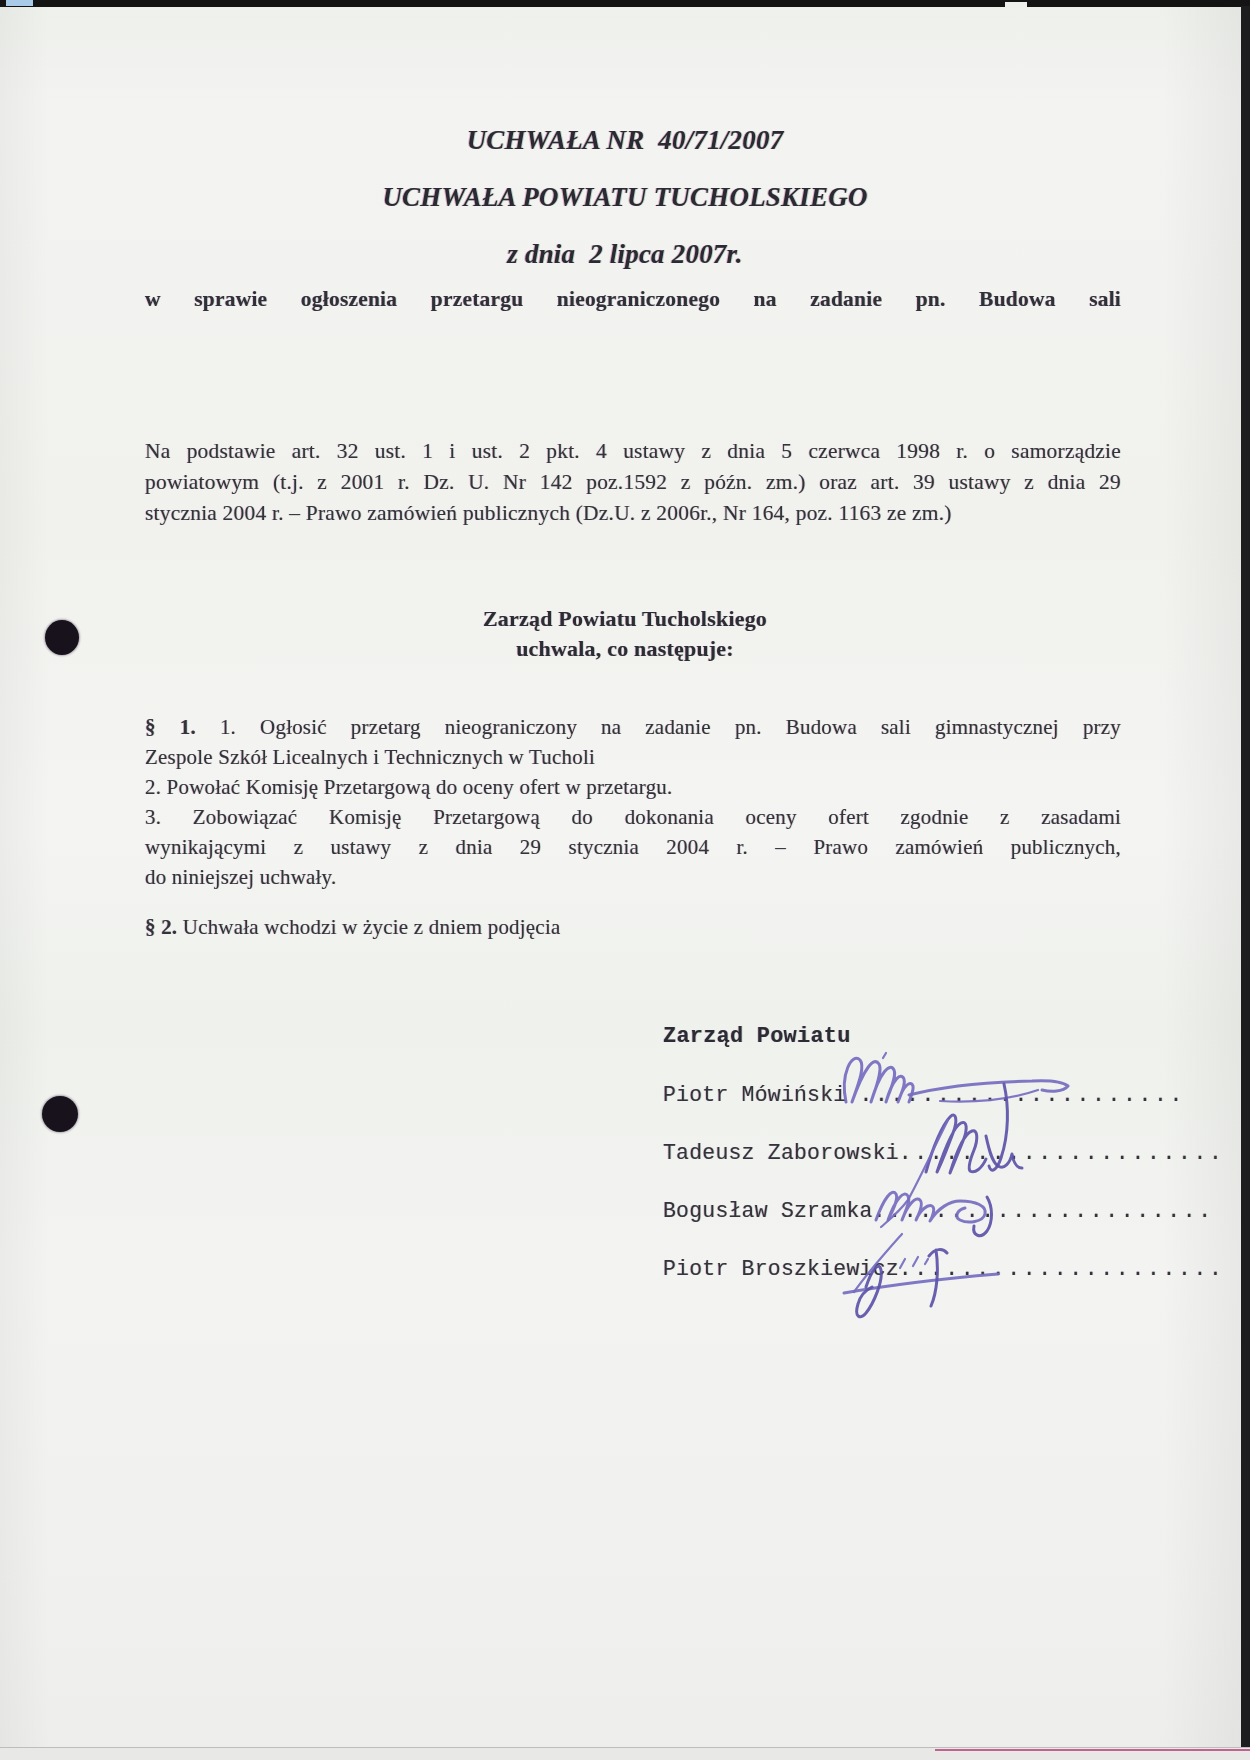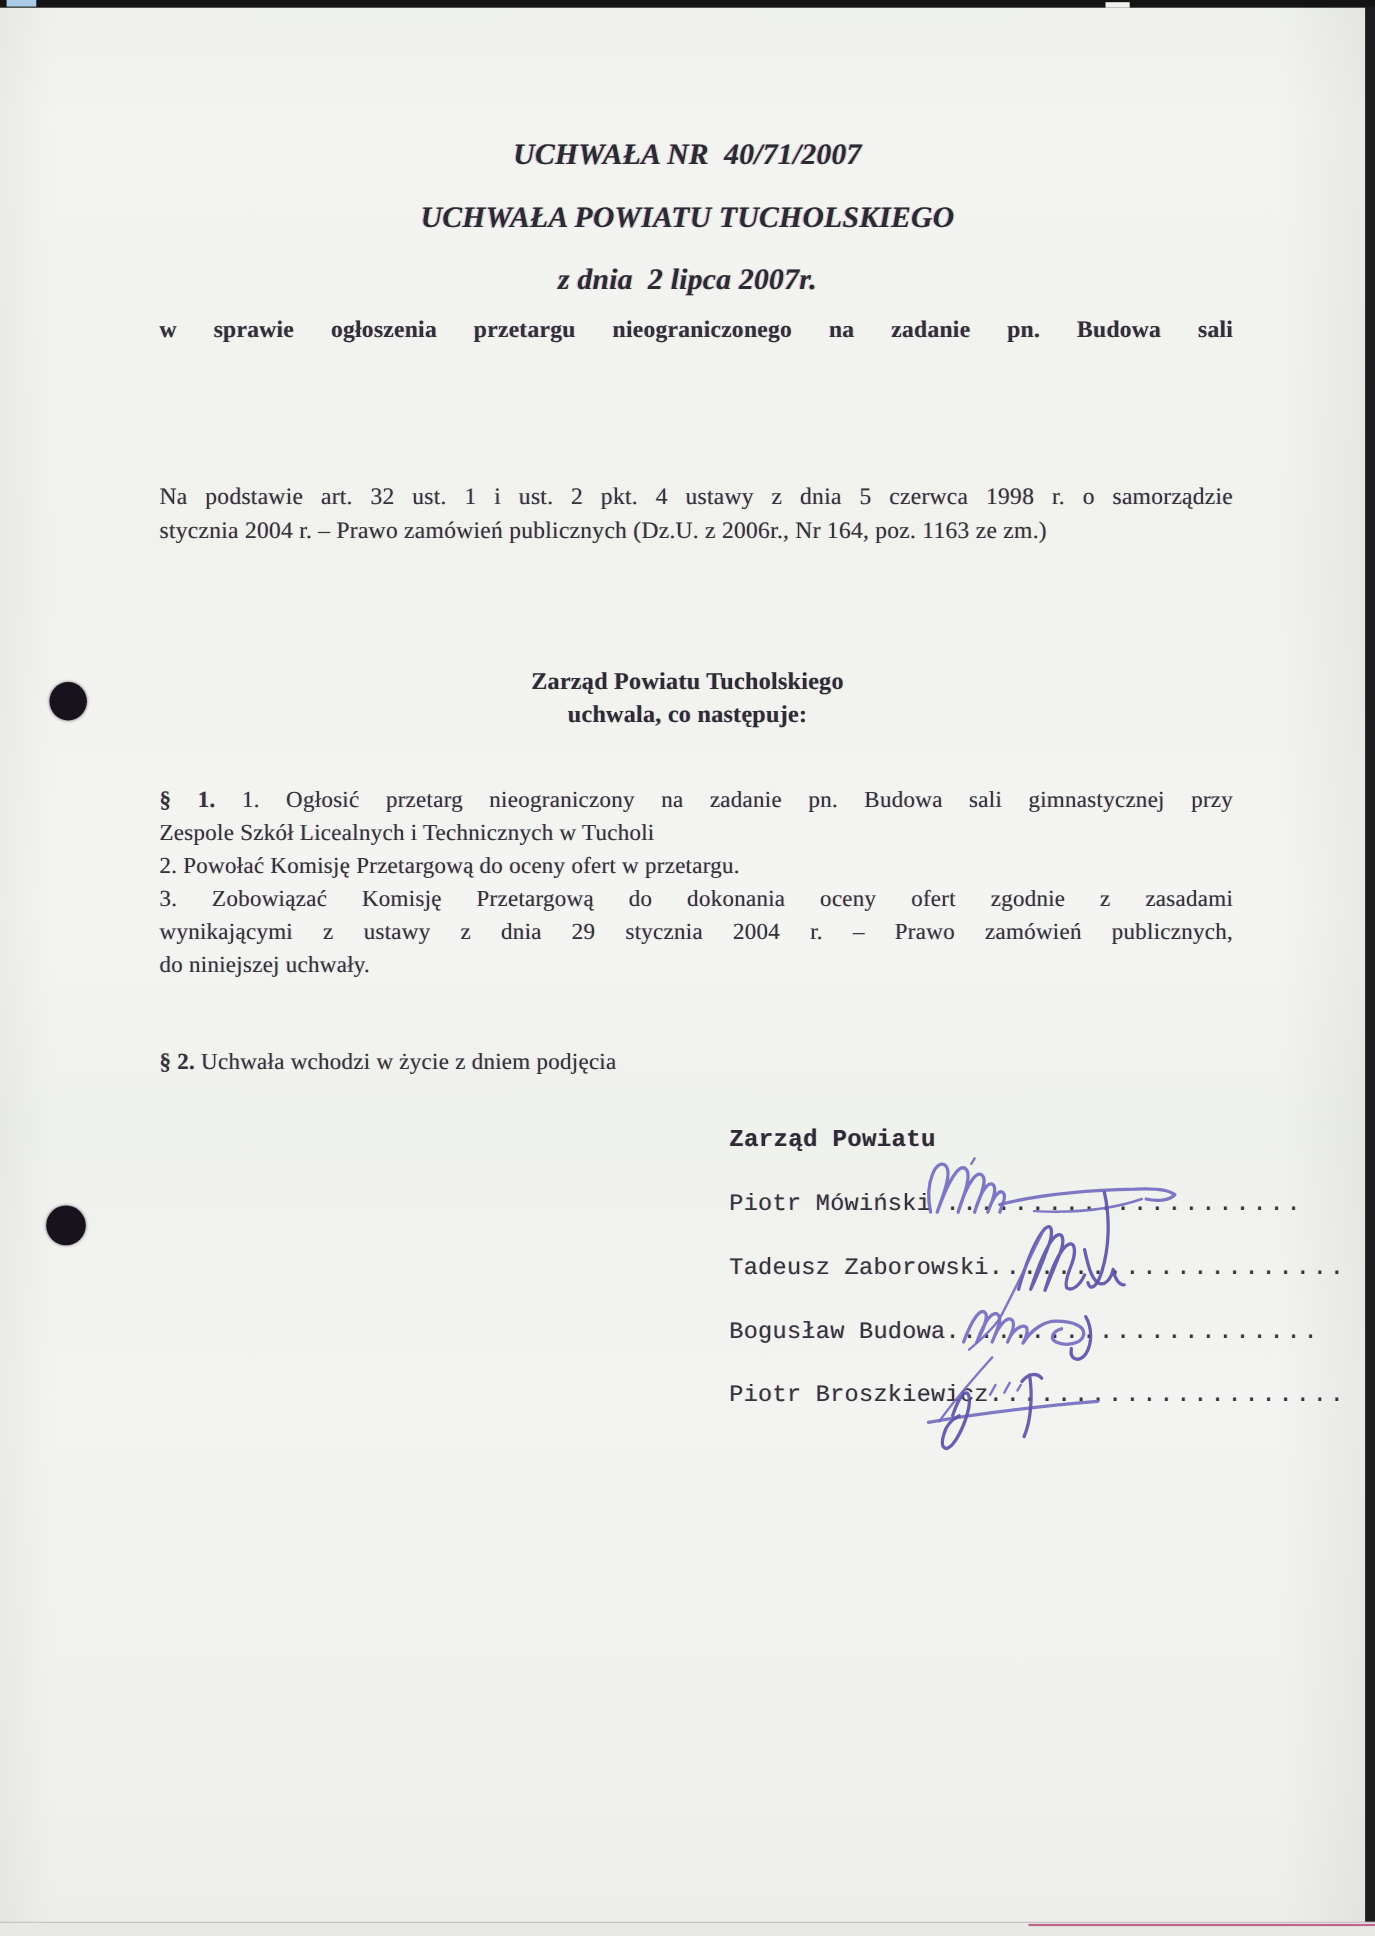--- a/index.html
+++ b/index.html
@@ -30,21 +30,21 @@
     text-shadow:0.7px 0 rgba(40,140,100,0.28), -0.7px 0 rgba(185,35,100,0.28);}
   .title-block{top:112px;left:0;width:1250px;text-align:center;font-weight:bold;
     font-size:27px;line-height:57px;color:#2b2a34;
     text-shadow:1px 0 rgba(40,140,100,0.3), -1px 0 rgba(185,35,100,0.33);font-style:italic;}
   .title-block .t-line{white-space:pre;}
   .subject{top:284px;left:145px;width:976px;font-weight:bold;font-size:21.5px;line-height:31px;color:#312f3a;}
   .basis{top:436px;left:145px;width:976px;font-size:21.5px;line-height:31px;}
   .enacting{top:604px;left:20px;width:1210px;text-align:center;font-weight:bold;font-size:22px;line-height:30px;color:#2d2c36;}
   .enacting .t-line{white-space:pre;}
   .par1{top:712px;left:145px;width:976px;font-size:21px;line-height:30px;}
-  .par2{top:950px;left:145px;width:976px;font-size:21px;line-height:30px;}
+  .par2{top:912px;left:145px;width:976px;font-size:21px;line-height:30px;}
   .jl{text-align:justify;text-align-last:justify;}
   .ll{text-align:left;}
   .b{font-weight:bold;}
 
   
   .sig-block{top:1022px;left:663px;width:480px;font-size:21.5px;line-height:30px;font-family:Liberation Mono, monospace;}
   .sig-heading{font-weight:bold;font-size:22px;color:#2d2c36;}
   .sig-row{margin-top:28px;white-space:pre;}
   .sig-row:first-of-type{margin-top:32px;}
   .sig-dots{letter-spacing:2.6px;}
@@ -72,20 +72,21 @@
     <div class="t-line">UCHWAŁA POWIATU TUCHOLSKIEGO</div>
     <div class="t-line">z dnia  2 lipca 2007r.</div>
   </div>
 
   <div class="doc-text subject">
     <div class="jl">w sprawie ogłoszenia przetargu nieograniczonego  na zadanie pn. Budowa sali</div>
   </div>
 
   <div class="doc-text basis">
     <div class="jl">Na podstawie art. 32 ust. 1 i ust. 2 pkt. 4 ustawy z dnia 5 czerwca 1998 r. o samorządzie</div>
+    <div class="jl">powiatowym (t.j. z 2001 r. Dz. U. Nr 142 poz.1592 z późn. zm.) oraz art. 39 ustawy z dnia 29</div>
     <div class="ll">stycznia 2004 r. – Prawo zamówień publicznych (Dz.U. z 2006r., Nr 164, poz. 1163 ze zm.)</div>
   </div>
 
   <div class="doc-text enacting">
     <div class="t-line">Zarząd Powiatu Tucholskiego</div>
     <div class="t-line">uchwala, co następuje:</div>
   </div>
 
   <div class="doc-text par1">
     <div class="jl"><span class="b">§ 1.</span><span> 1. Ogłosić przetarg nieograniczony na zadanie pn. Budowa sali gimnastycznej przy</span></div>
@@ -97,21 +98,21 @@
   </div>
 
   <div class="doc-text par2">
     <div class="ll"><span class="b">§ 2.</span><span> Uchwała wchodzi w życie z dniem podjęcia</span></div>
   </div>
 
   <div class="doc-text sig-block">
     <div class="sig-heading">Zarząd Powiatu</div>
     <div class="sig-row"><span>Piotr Mówiński </span><span class="sig-dots">.....................</span></div>
     <div class="sig-row"><span>Tadeusz Zaborowski</span><span class="sig-dots">.....................</span></div>
-    <div class="sig-row"><span>Bogusław Budowa</span><span class="sig-dots">......................</span></div>
+    <div class="sig-row"><span>Bogusław Szramka</span><span class="sig-dots">......................</span></div>
     <div class="sig-row"><span>Piotr Broszkiewicz</span><span class="sig-dots">.....................</span></div>
   </div>
 
   <svg class="sig-svg" viewBox="0 0 320 300" aria-hidden="true">
 
     <path d="M66,62 C60,34 72,12 80,20 C86,27 76,50 72,62 C84,28 94,16 99,24 C103,31 95,50 91,62 C100,32 110,22 114,30 C117,37 109,52 106,62 C113,38 121,32 124,39 C126,45 120,56 118,62 C124,44 131,40 133,46 C134,51 130,58 129,62"></path>
     <path class="thin" d="M103,18 L106,13"></path>
     <path d="M129,55 C160,47 205,42 252,41 C272,40 283,42 288,46 C283,52 271,52 262,50"></path>
     <path class="thin" d="M258,50 C232,59 198,63 160,61"></path>
     <path class="dk" d="M224,44 C229,66 229,94 221,118 C217,130 211,134 209,126"></path>

